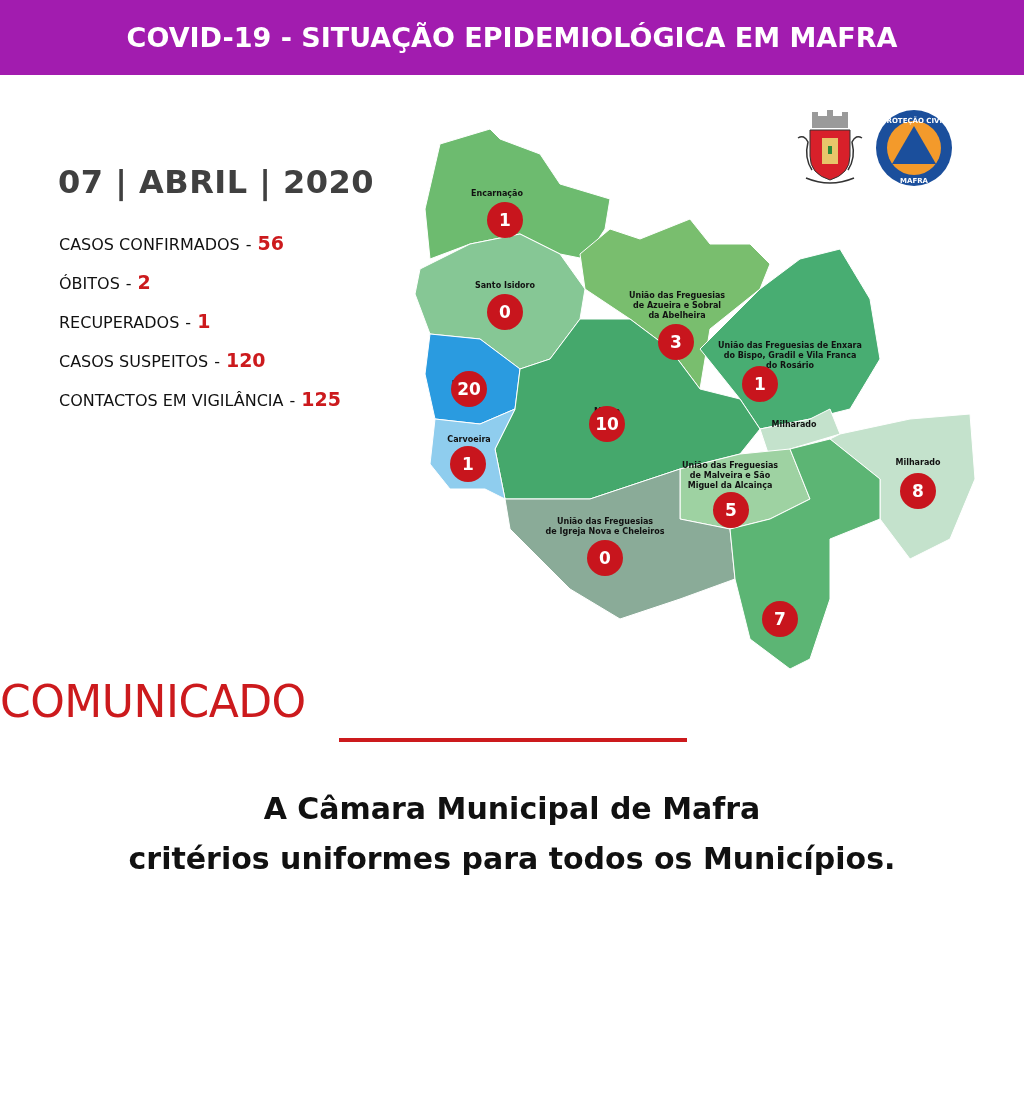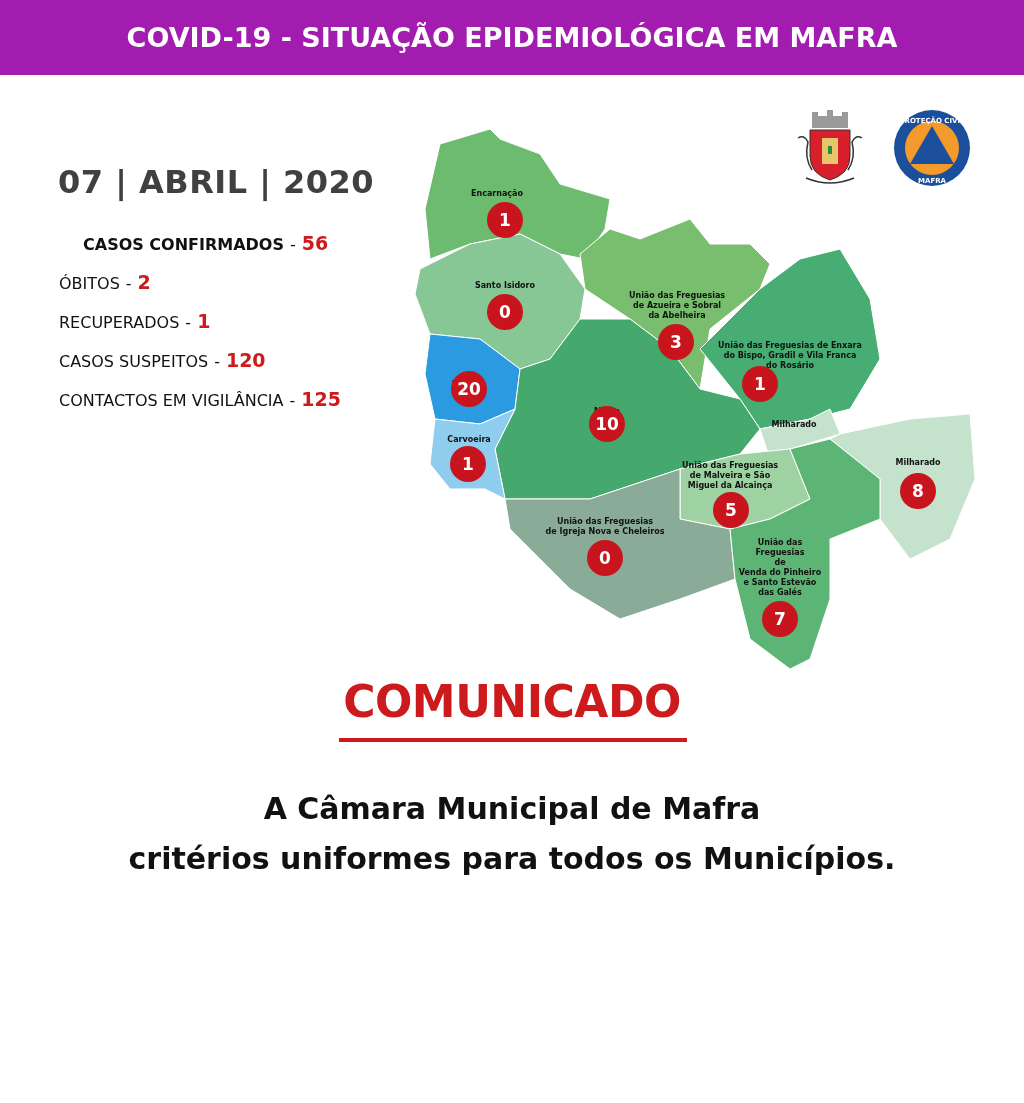--- a/index.html
+++ b/index.html
@@ -16,44 +16,44 @@
 
     .date {
       position: absolute; left: 58px; top: 163px;
       font-family: "DejaVu Sans", sans-serif; font-weight: bold;
       font-size: 32px; color: #404040; letter-spacing: 0.5px;
     }
 
     .stats { position: absolute; left: 59px; top: 232px; }
     .stat { height: 39px; display: flex; align-items: baseline; font-size: 16px; color: #111; }
     .stat .lbl { font-family: "DejaVu Sans", sans-serif; }
-    .stat.first .lbl { font-weight: bold; margin-left: 24px; }
+    .stat.first .lbl { font-weight: normal; }
     .stat .sep { margin: 0 6px; }
     .stat .val { color: #cc1a1d; font-weight: bold; font-size: 19px; }
 
-    .logos { position: absolute; left: 790px; top: 108px; display: flex; gap: 22px; }
+    .logos { position: absolute; left: 790px; top: 108px; display: flex; gap: 4px; }
     .logo-box { width: 80px; height: 80px; }
 
     .map { position: absolute; left: 410px; top: 119px; width: 570px; height: 560px; }
     .map svg { width: 100%; height: 100%; }
     .region-label {
       position: absolute; font-size: 8px; font-weight: bold; color: #111;
       text-align: center; line-height: 10px; white-space: pre-line;
       transform: translateX(-50%);
     }
     .badge {
       position: absolute; width: 36px; height: 36px; border-radius: 50%;
       background: #c8151d; color: #fff; font-weight: bold; font-size: 17px;
       display: flex; align-items: center; justify-content: center;
       transform: translate(-50%, -50%);
     }
 
     .comunicado {
-      position: absolute; left: 0; width: 1024px; top: 676px; text-align: center;
-      font-family: "DejaVu Sans", sans-serif; font-weight: bold;
+      position: absolute; left: 0; width: 1024px; top: 676px; text-align: left;
+      font-family: "DejaVu Sans", sans-serif; font-weight: normal;
       font-size: 44px; color: #cc1a1d; letter-spacing: -0.5px;
     }
     .underline {
       position: absolute; left: 339px; top: 738px; width: 348px; height: 4px; background: #cc1a1d;
     }
 
     .message {
       position: absolute; left: 0; width: 1024px; top: 784px; text-align: center;
       font-family: "DejaVu Sans", sans-serif; font-weight: bold;
       font-size: 30px; line-height: 50px; color: #111;
@@ -184,26 +184,20 @@
 Miguel da Alcainça</div>
   <div class="badge" style="left:321px;top:391px">5</div>
 
   <div class="region-label" style="left:508px;top:339px">Milharado</div>
   <div class="badge" style="left:508px;top:372px">8</div>
 
   <div class="region-label" style="left:195px;top:398px">União das Freguesias
 de Igreja Nova e Cheleiros</div>
   <div class="badge" style="left:195px;top:439px">0</div>
 
-  <div class="region-label" style="left:370px;top:419px">União das
-Freguesias
-de
-Venda do Pinheiro
-e Santo Estevão
-das Galés</div>
   <div class="badge" style="left:370px;top:500px">7</div>
 </div>
 
 <div class="comunicado">COMUNICADO</div>
 <div class="underline"></div>
 
 <div class="message">
   <div>A Câmara Municipal de Mafra</div>
   <div>critérios uniformes para todos os Municípios.</div>
 </div>

